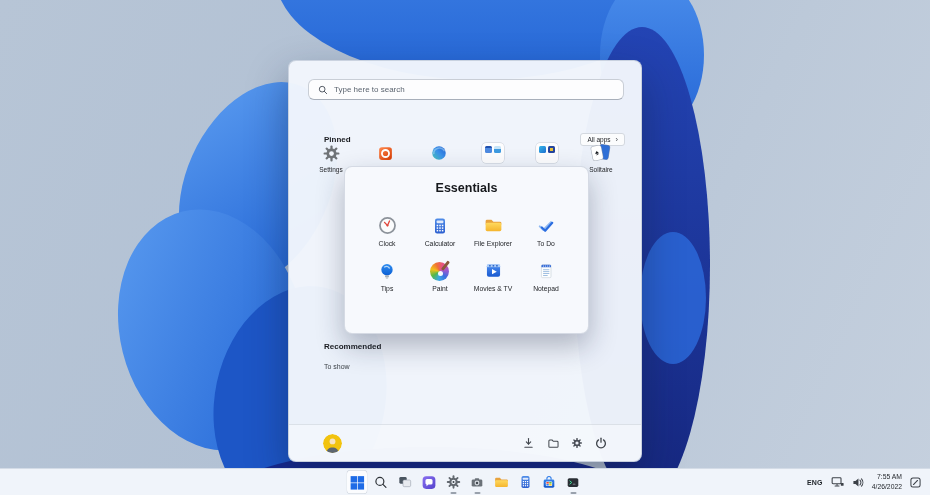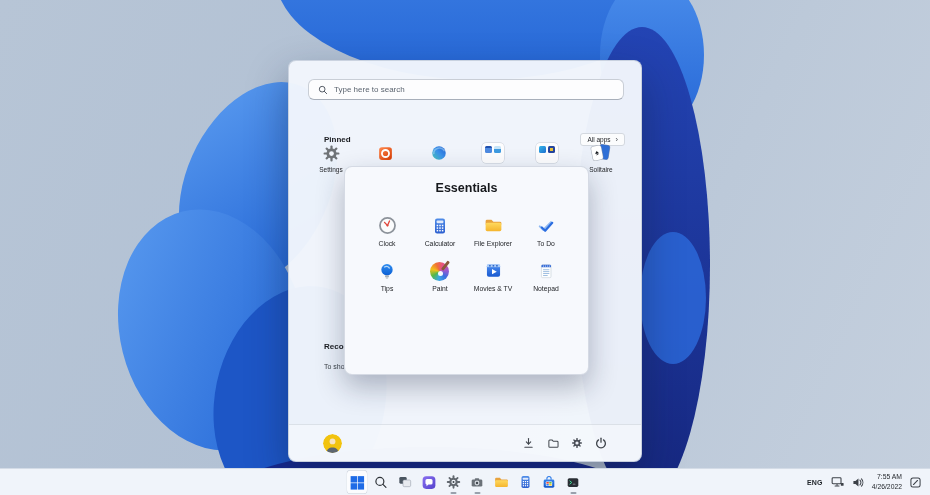--- a/index.html
+++ b/index.html
@@ -52,21 +52,21 @@
   .mini-app{ background:radial-gradient(circle at 50% 50%, #e8c23a 0 1.5px, #24459e 1.6px); }
 
   
   .cards{ position:relative; width:20px; height:20px; }
   .card-back{ position:absolute; left:8px; top:2px; width:10px; height:13.5px; background:#2f6fd6; border-radius:2px; transform:rotate(9deg); box-shadow:0 0 0 0.5px rgba(20,50,110,.5);}
   .card-front{ position:absolute; left:1px; top:2.5px; width:10px; height:13.5px; background:#fff; border-radius:2px; transform:rotate(-11deg);
     box-shadow:0 0 0 0.5px rgba(150,158,170,.8); display:flex; align-items:center; justify-content:center; font-size:7px; color:#15181d; }
 
   
   .folder-popup{
-    position:absolute; left:55px; top:105px; width:245px; height:209px;
+    position:absolute; left:55px; top:105px; width:245px; height:168px;
     background:#f7f9fd; border:1px solid rgba(150,160,180,0.35); border-radius:8px;
     box-shadow:0 12px 28px rgba(20,30,60,0.30); z-index:5;
   }
   .folder-title{ margin-top:14px; text-align:center; font-size:12.5px; font-weight:600; color:#17191d; }
   .folder-grid{ display:grid; grid-template-columns:repeat(4,53px); justify-content:center; row-gap:12px; margin-top:19px; }
   .fapp{ display:flex; flex-direction:column; align-items:center; }
   .fapp .icon-wrap{ height:23px; display:flex; align-items:center; justify-content:center; }
   .fapp-label{ margin-top:3px; font-size:6.8px; color:#1d1f23; white-space:nowrap; }
 
   

